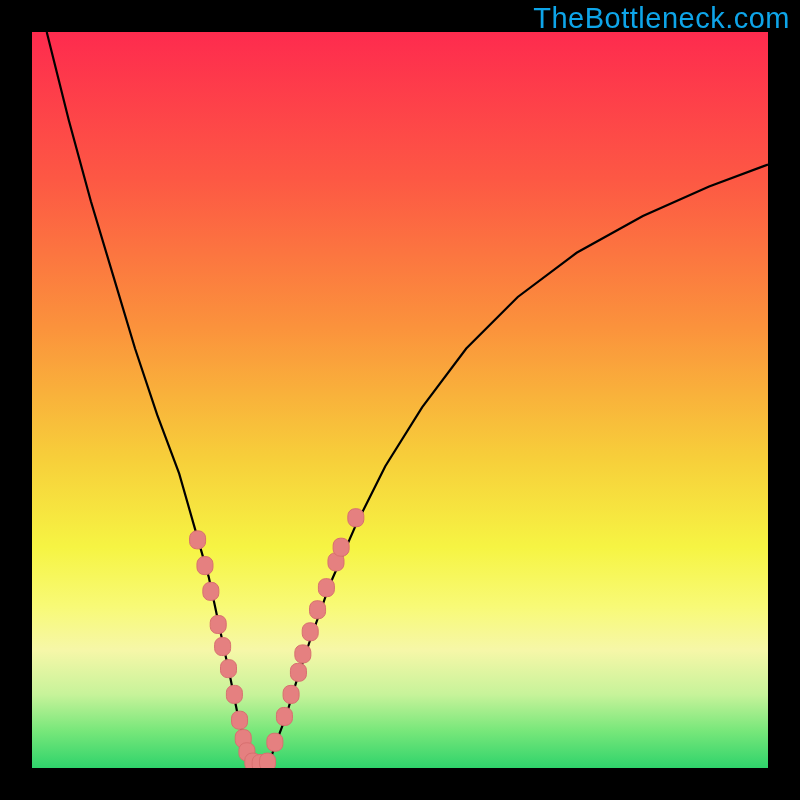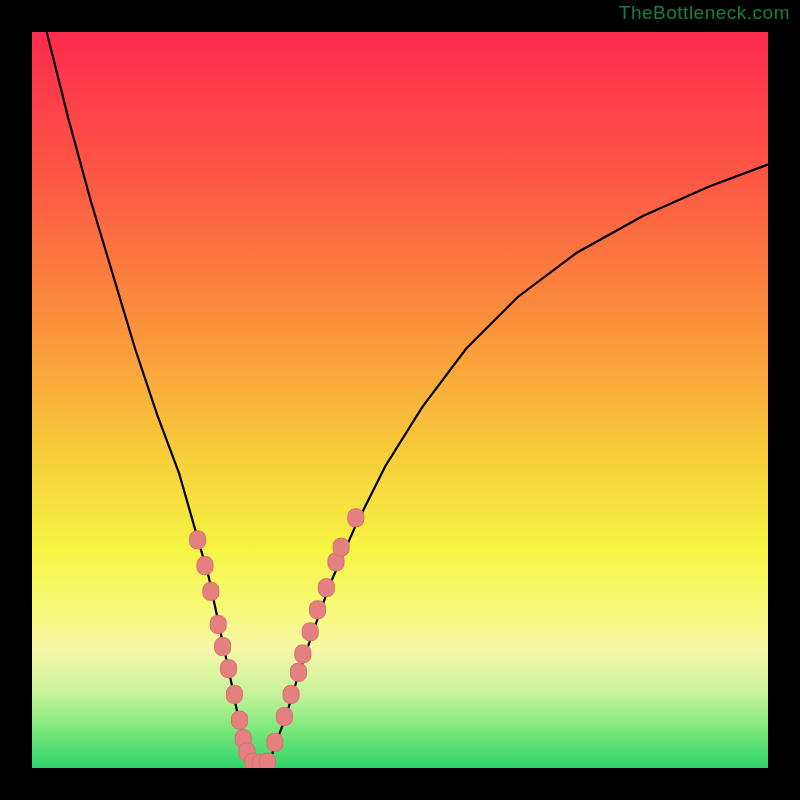--- a/index.html
+++ b/index.html
@@ -14,22 +14,22 @@
   .frame {
     position: relative;
     width: 800px;
     height: 800px;
     background: #000;
   }
   .watermark {
     position: absolute;
     top: 2px;
     right: 10px;
-    color: #15803d;
-    font-size: 19px;
+    color: #0ea5e9;
+    font-size: 29px;
     font-weight: 500;
     letter-spacing: 0.5px;
     z-index: 50;
   }
   .plot {
     position: absolute;
     left: 32px;
     top: 32px;
     width: 736px;
     height: 736px;

